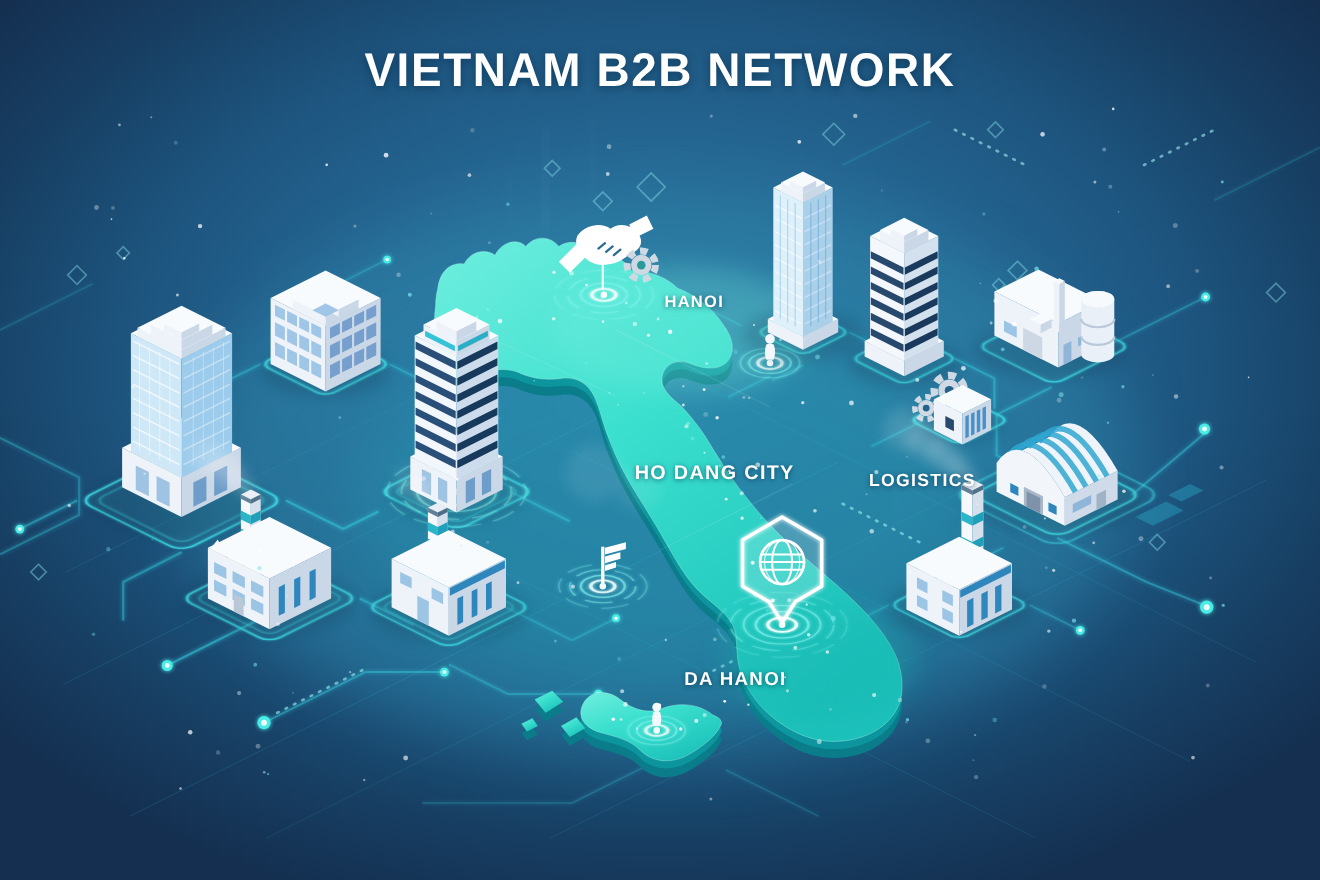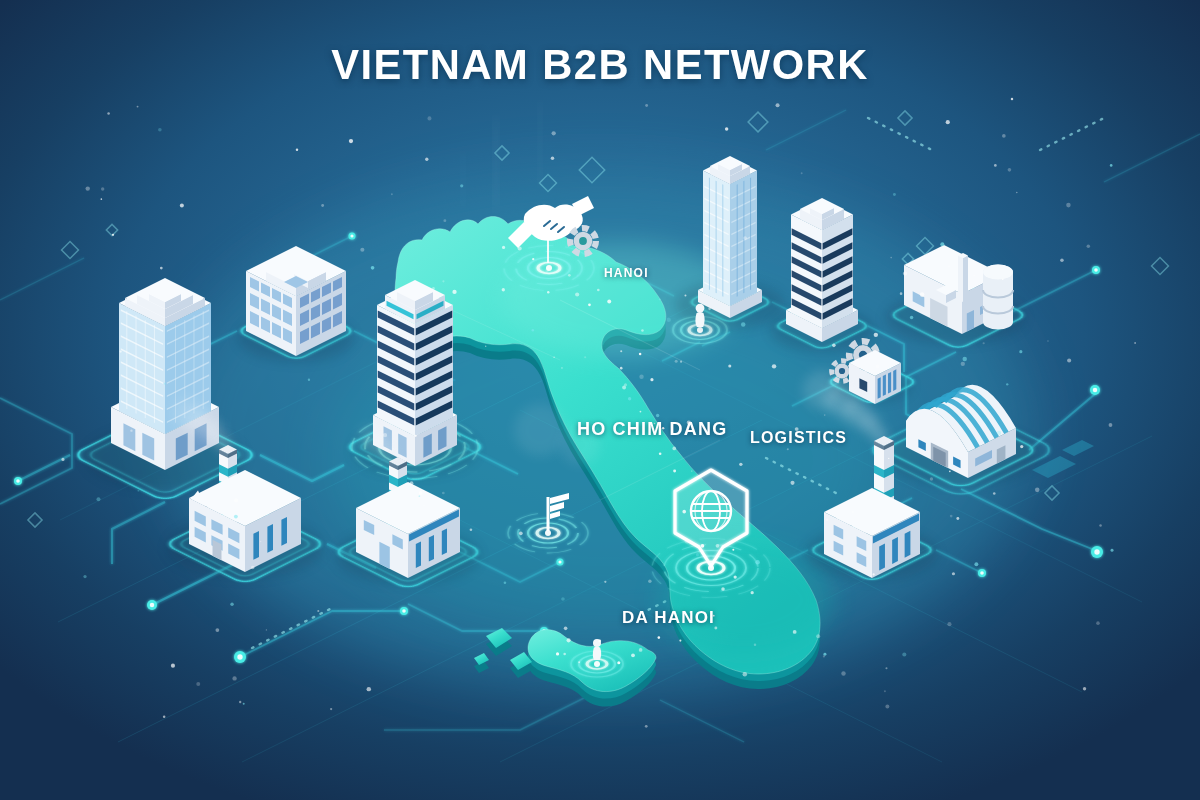--- a/index.html
+++ b/index.html
@@ -8,23 +8,23 @@
     background:
       radial-gradient(ellipse 780px 520px at 50% 42%, #2e76a2 0%, #256793 38%, #1d557f 62%, #173f63 82%, #142f50 100%);
   }
   #scene{position:absolute;left:0;top:0;}
   .overlay{position:absolute;left:0;top:0;width:1200px;height:800px;pointer-events:none;}
   .title{position:absolute;left:0;right:0;top:40px;text-align:center;
     color:#fff;font-size:43px;font-weight:800;letter-spacing:1.5px;
     text-shadow:0 2px 8px rgba(4,38,66,.55);transform:scaleX(.97);}
   .maplabel{position:absolute;color:#fff;font-weight:700;letter-spacing:1.2px;
     text-shadow:0 1px 5px rgba(4,40,70,.65);white-space:nowrap;}
-  .lbl-hanoi{left:604px;top:266px;font-size:12px;}
+  .lbl-hanoi{left:604px;top:266px;font-size:15px;}
   .lbl-hcm{left:577px;top:419px;font-size:18px;}
-  .lbl-log{left:750px;top:429px;font-size:16px;}
+  .lbl-log{left:790px;top:429px;font-size:16px;}
   .lbl-dn{left:622px;top:608px;font-size:17px;}
 </style>
 </head>
 <body>
 
 <div id="stage">
   <svg id="scene" width="1200" height="800" viewBox="0 0 1200 800">
       <defs>
         <filter id="glow" x="-80%" y="-80%" width="260%" height="260%">
           <feGaussianBlur in="SourceGraphic" stdDeviation="1.7" result="b"></feGaussianBlur>
@@ -795,17 +795,17 @@
         <circle cx="880" cy="436" r="7" fill="#fff" opacity="0.28" filter="url(#blur6)"></circle>
         <circle cx="870" cy="424" r="10" fill="#fff" opacity="0.26" filter="url(#blur6)"></circle>
         <circle cx="856" cy="412" r="13" fill="#fff" opacity="0.22" filter="url(#blur6)"></circle>
         <circle cx="840" cy="400" r="16" fill="#fff" opacity="0.18" filter="url(#blur6)"></circle>
         <circle cx="822" cy="390" r="19" fill="#fff" opacity="0.13" filter="url(#blur6)"></circle>
       </g>
     </svg>
   <div class="overlay">
     <div class="title">VIETNAM B2B NETWORK</div>
     <div class="maplabel lbl-hanoi">HANOI</div>
-    <div class="maplabel lbl-hcm">HO CHIM DANG</div>
+    <div class="maplabel lbl-hcm">HO DANG CITY</div>
     <div class="maplabel lbl-log">LOGISTICS</div>
     <div class="maplabel lbl-dn">DA HANOI</div>
   </div>
 </div>
 
 </body></html>

